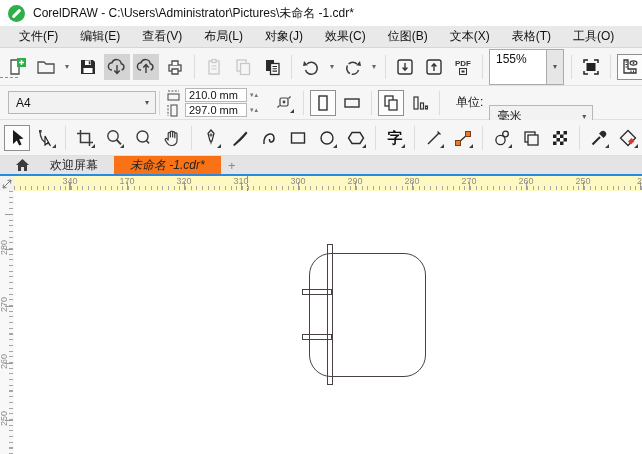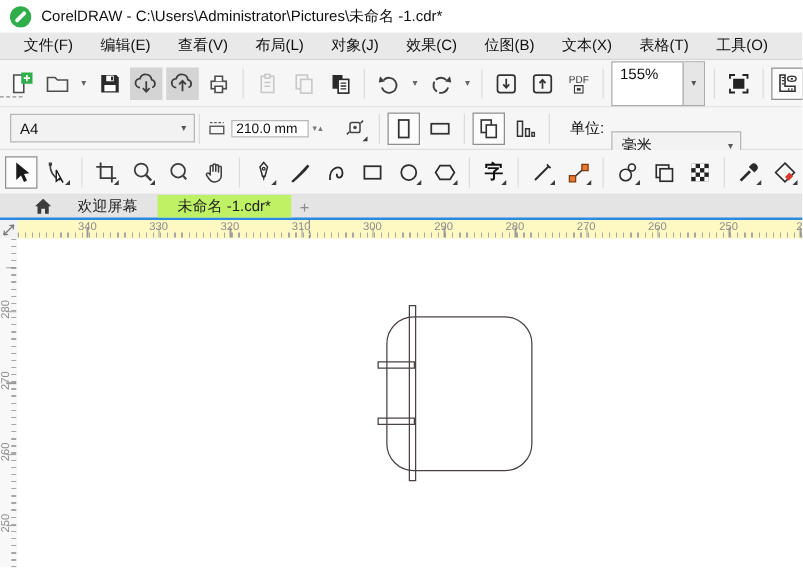--- a/index.html
+++ b/index.html
@@ -54,24 +54,24 @@
   .size-row { display:flex; align-items:center; height:15px; }
   .size-row .field { width:62px; height:14px; border:1px solid #b7b7b7; background:#fff;
        font-size:11px; padding:0 3px; line-height:12px; color:#111; }
   .spin { font-size:7px; color:#777; letter-spacing:1px; margin-left:3px; }
   .units-label { margin:0 6px 0 10px; color:#111; }
 
   
   .toolbox { top:120px; height:36px; }
 
   
-  .tabbar { top:156px; height:20px; background:#e4e4e4; border-bottom:2px solid #2a8ae2; padding-left:22px; }
+  .tabbar { top:156px; height:20px; background:#e4e4e4; border-bottom:2px solid #2a8ae2; padding-left:10px; }
   .home-btn { width:24px; height:18px; display:flex; align-items:center; justify-content:center; }
   .tab { height:18px; display:flex; align-items:center; padding:0 16px; font-size:12px; color:#222; }
-  .tab.active { background:#bef264; }
+  .tab.active { background:#f97316;font-style:italic; }
   .newtab { width:22px; text-align:center; color:#8a8a8a; font-size:13px; }
 
   
   .ruler-corner { position:absolute; left:0; top:176px; width:14px; height:15px; background:#f2f2f2;
      display:flex; align-items:center; justify-content:center; }
   .hruler { position:absolute; left:14px; top:176px; width:628px; height:15px; background:#fef9c3; overflow:hidden; }
   .hruler .ticks { position:absolute; left:0; right:0; bottom:1px; height:4px;
      background:repeating-linear-gradient(to right,#a6a6a6 0 1px,transparent 1px 5.7px); }
   .hruler .ticks-major { position:absolute; left:0; right:0; bottom:1px; height:8px;
      background:repeating-linear-gradient(to right,#9a9a9a 0 1px,transparent 1px 57px);
@@ -200,21 +200,21 @@
       <path d="M10 6 v7 M7.6 10.5 L10 13.2 L12.4 10.5" fill="none" stroke="#333" stroke-width="1.4"></path>
     </svg>
   </div>
   <div class="tbtn">
     <svg width="20" height="20" viewBox="0 0 20 20">
       <rect x="3" y="3" width="14" height="14" rx="2" fill="none" stroke="#333" stroke-width="1.4"></rect>
       <path d="M10 14 v-7 M7.6 9.5 L10 6.8 L12.4 9.5" fill="none" stroke="#333" stroke-width="1.4"></path>
     </svg>
   </div>
   <div class="tbtn" style="flex-direction:column;">
-    <span style="font-size:8px;font-weight:normal;color:#333;line-height:9px;text-align:right;">PDF</span>
+    <span style="font-size:8px;font-weight:bold;color:#333;line-height:9px;text-align:right;">PDF</span>
     <svg width="8" height="7" viewBox="0 0 8 7">
       <rect x="0.5" y="0.5" width="7" height="6" fill="none" stroke="#333"></rect>
       <rect x="2.5" y="2.5" width="3" height="2" fill="#333"></rect>
     </svg>
   </div>
   <div class="sep"></div>
   <div class="zoom-combo">
     <span class="val">155%</span>
     <span class="drop"></span>
   </div>
@@ -244,20 +244,28 @@
   <div class="sep"></div>
   <div class="size-group">
     <div class="size-row">
       <svg width="16" height="13" viewBox="0 0 16 13" style="margin-right:3px;">
         <path d="M2 2 h11" stroke="#555" stroke-width="1" stroke-dasharray="2 1.4"></path>
         <rect x="2" y="5" width="11" height="6" fill="none" stroke="#555" stroke-width="1.1"></rect>
       </svg>
       <input class="field" readonly="" value="210.0 mm" style="">
       <span class="spin">▾▴</span>
     </div>
+    <div class="size-row">
+      <svg width="16" height="13" viewBox="0 0 16 13" style="margin-right:3px;">
+        <path d="M2 1 v11" stroke="#555" stroke-width="1" stroke-dasharray="2 1.4"></path>
+        <rect x="5" y="1" width="6" height="11" fill="none" stroke="#555" stroke-width="1.1"></rect>
+      </svg>
+      <input class="field" readonly="" value="297.0 mm" style="">
+      <span class="spin">▾▴</span>
+    </div>
   </div>
   <div class="tbtn flyout" style="margin-left:8px;">
     <svg width="18" height="18" viewBox="0 0 18 18">
       <rect x="5" y="4" width="8" height="8" rx="1.5" fill="none" stroke="#444" stroke-width="1.2"></rect>
       <circle cx="9" cy="8" r="1.4" fill="#444"></circle>
       <path d="M2.5 13.5 L4.5 11.5 M15.5 2.5 L13.5 4.5" stroke="#444" stroke-width="1.2"></path>
     </svg>
   </div>
   <div class="sep"></div>
   <div class="tbtn boxed">
@@ -439,21 +447,21 @@
 <div class="ruler-corner">
   <svg width="10" height="10" viewBox="0 0 10 10">
     <path d="M1 9 L9 1 M9 1 L5.5 1.5 M9 1 L8.5 4.5 M1 9 L1.5 5.5 M1 9 L4.5 8.5" fill="none" stroke="#777" stroke-width="1"></path>
   </svg>
 </div>
 
 <div class="hruler">
   <div class="ticks"></div>
   <div class="ticks-major"></div>
   <span class="lbl" style="left:56px">340</span>
-  <span class="lbl" style="left:113px">330</span>
+  <span class="lbl" style="left:113px">170</span>
   <span class="lbl" style="left:170px">320</span>
   <span class="lbl" style="left:227px">310</span>
   <span class="lbl" style="left:284px">300</span>
   <span class="lbl" style="left:341px">290</span>
   <span class="lbl" style="left:398px">280</span>
   <span class="lbl" style="left:455px">270</span>
   <span class="lbl" style="left:512px">260</span>
   <span class="lbl" style="left:569px">250</span>
   <span class="lbl" style="left:628px">24</span>
   <div class="h-track"></div>

